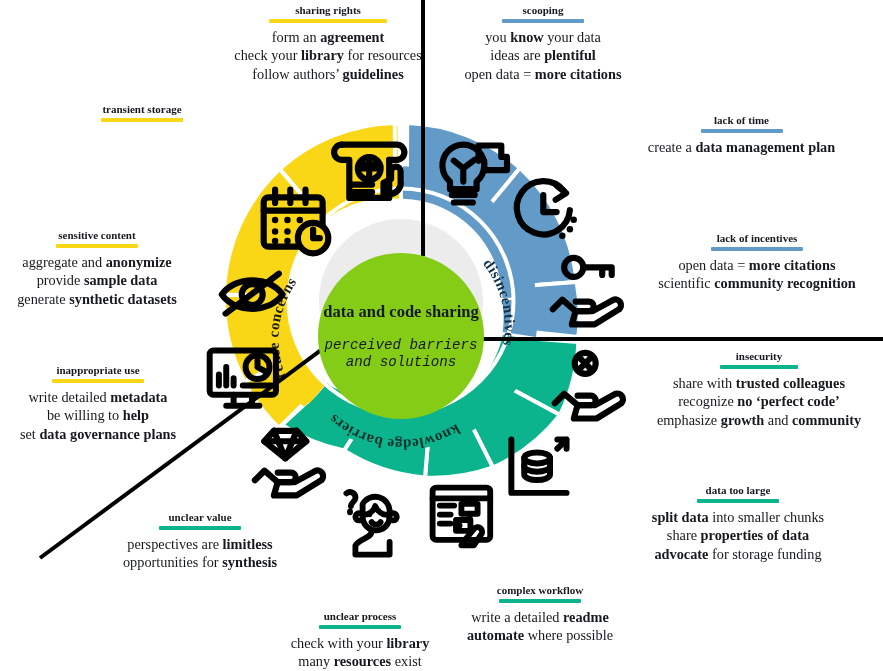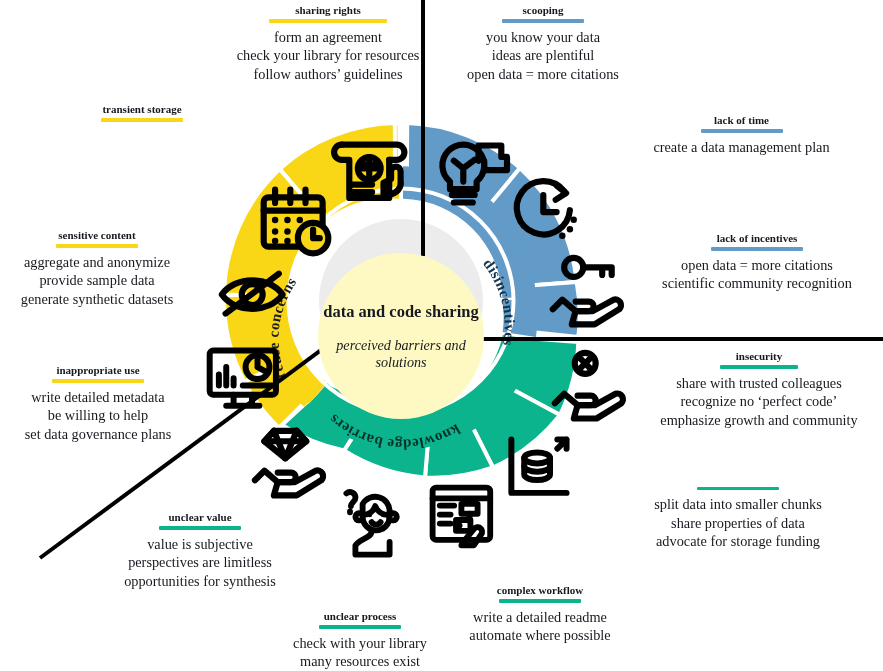--- a/index.html
+++ b/index.html
@@ -7,31 +7,31 @@
        font-family:"Liberation Serif","DejaVu Serif",serif;color:#16191f;}
 
   #stage{position:absolute;left:0;top:0;width:883px;height:671px;}
 
   
   .callout{position:absolute;}
   .callout .hd{font-weight:bold;font-size:11px;line-height:1.15;white-space:nowrap;}
   .callout .rule{height:3.5px;border-radius:1px;margin:2.5px auto 5px auto;}
   .callout .ln{font-size:14.3px;line-height:1.30;white-space:nowrap;}
   .callout.c-center{text-align:center;}
-  b{font-weight:normal;}
+  b{font-weight:bold;}
 
   
   .divider{position:absolute;background:#000000;transform-origin:0 50%;}
 
   
   #hub{position:absolute;left:318px;top:253px;width:166px;height:166px;
-       border-radius:50%;background:#fef9c3;display:flex;flex-direction:column;
+       border-radius:50%;background:#84cc16;display:flex;flex-direction:column;
        align-items:center;justify-content:center;text-align:center;z-index:6;}
   #hub .t1{font-weight:bold;font-size:16.5px;line-height:1.16;}
-  #hub .t2{font-style:italic;font-size:14.2px;line-height:1.18;margin-top:16px;}
+  #hub .t2{font-style:italic;font-size:14.2px;line-height:1.18;margin-top:16px;font-family:Liberation Mono, monospace;}
 
   
   .ringlabel{font-family:"Liberation Serif","DejaVu Serif",serif;
              font-weight:bold;font-size:15px;letter-spacing:.4px;}
   .ringlabel.yel{fill:#1d1d1d;}
   .ringlabel.blu{fill:#12344d;}
   .ringlabel.grn{fill:#06312a;}
 
   svg{display:block;}
   .seg{stroke:#ffffff;stroke-width:4;}
@@ -329,20 +329,21 @@
     <div class="hd">insecurity</div>
     <div class="rule" style="width:78px;background:#0CB48D;"></div>
     <div>
         <div class="ln"><span>share with </span><b>trusted colleagues</b></div>
         <div class="ln"><span>recognize </span><b>no ‘perfect code’</b></div>
         <div class="ln"><span>emphasize </span><b>growth</b><span> and </span><b>community</b></div>
       </div>
   </div>
 
   <div class="callout c-center" style="left:595px;top:484px;width:286px;">
+    <div class="hd">data too large</div>
     <div class="rule" style="width:82px;background:#0CB48D;"></div>
     <div>
         <div class="ln"><b>split data</b><span> into smaller chunks</span></div>
         <div class="ln"><span>share </span><b>properties of data</b></div>
         <div class="ln"><b>advocate</b><span> for storage funding</span></div>
       </div>
   </div>
 
   <div class="callout c-center" style="left:434px;top:584px;width:212px;">
     <div class="hd">complex workflow</div>
@@ -360,19 +361,18 @@
         <div class="ln"><span>check with your </span><b>library</b></div>
         <div class="ln"><span>many </span><b>resources</b><span> exist</span></div>
         <div class="ln"><span>check </span><b>data management</b></div>
       </div>
   </div>
 
   <div class="callout c-center" style="left:92px;top:511px;width:216px;">
     <div class="hd">unclear value</div>
     <div class="rule" style="width:82px;background:#0CB48D;"></div>
     <div>
-        <div class="ln"><span>value is </span><b>subjective</b></div>
         <div class="ln"><span>perspectives are </span><b>limitless</b></div>
         <div class="ln"><span>opportunities for </span><b>synthesis</b></div>
       </div>
   </div>
 
 </div>
 
 </body></html>

